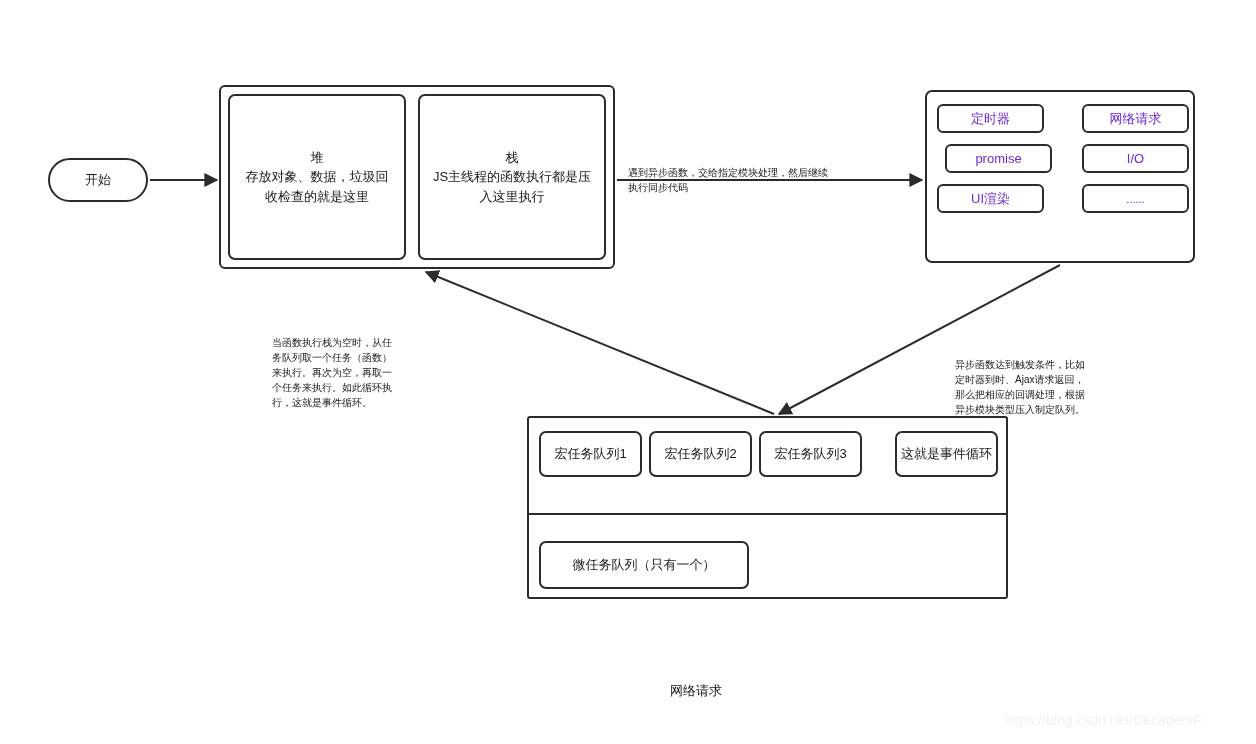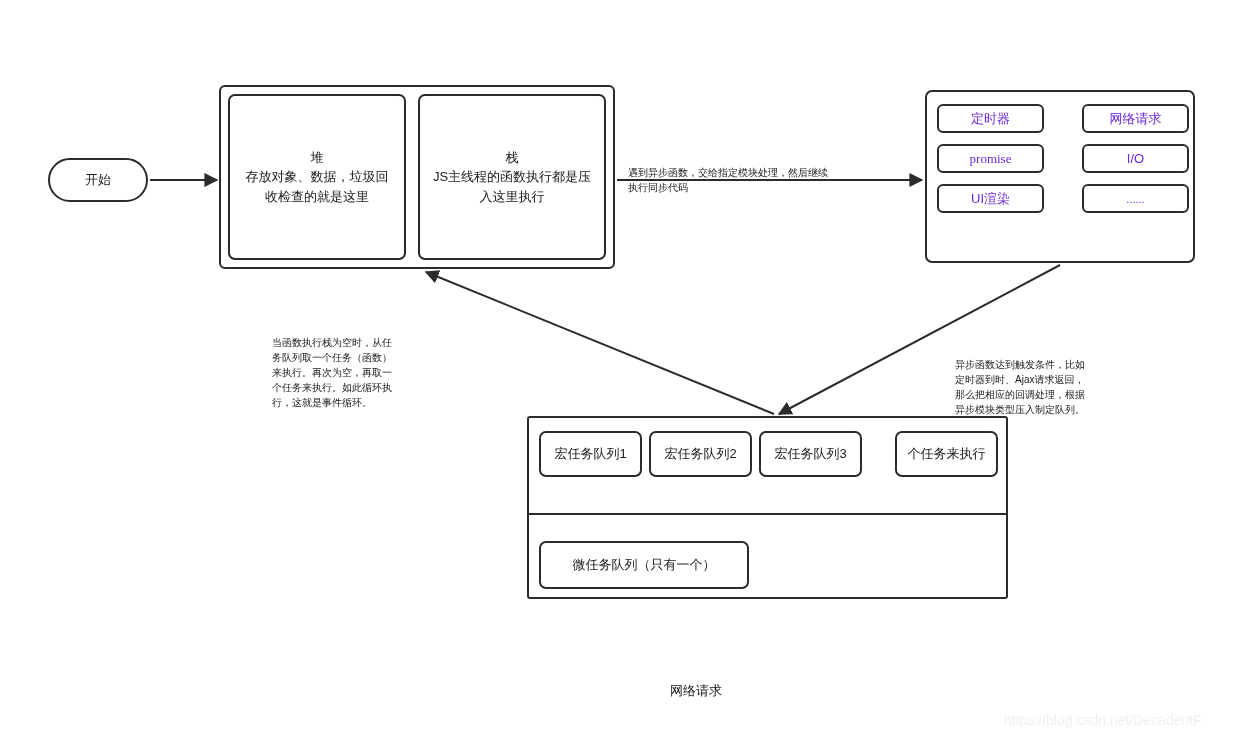--- a/index.html
+++ b/index.html
@@ -185,33 +185,33 @@
   <div class="node" id="heap-box">堆
 存放对象、数据，垃圾回
 收检查的就是这里</div>
 
   <div class="node" id="stack-box">栈
 JS主线程的函数执行都是压
 入这里执行</div>
 
   <div class="node" id="async-box">
     <div class="async-item" style="left:10px;  top:12px;">定时器</div>
-    <div class="async-item" style="left:10px;  top:52px;font-family:Liberation Serif, serif;">promise</div>
+    <div class="async-item" style="left:18px;  top:52px;">promise</div>
     <div class="async-item" style="left:10px;  top:92px;">UI渲染</div>
     <div class="async-item" style="left:155px; top:12px;">网络请求</div>
     <div class="async-item" style="left:155px; top:52px;">I/O</div>
     <div class="async-item" style="left:155px; top:92px; font-size:11px;">......</div>
   </div>
 
   <div class="node" id="taskqueue-box">
     <div id="queue-divider"></div>
     <div class="macro-item" style="left:10px;  top:13px; width:103px;">宏任务队列1</div>
     <div class="macro-item" style="left:120px; top:13px; width:103px;">宏任务队列2</div>
     <div class="macro-item" style="left:230px; top:13px; width:103px;">宏任务队列3</div>
-    <div class="macro-item" style="left:366px; top:13px; width:103px;">个任务来执行</div>
+    <div class="macro-item" style="left:366px; top:13px; width:103px;">这就是事件循环</div>
     <div id="micro-item">微任务队列（只有一个）</div>
   </div>
 
   <div class="lbl diagram-title" id="taskqueue-title">网络请求</div>
 
   <div class="lbl annot" id="sync-annot">遇到异步函数，交给指定模块处理，然后继续
 执行同步代码</div>
 
   <div class="lbl annot" id="loop-annot">当函数执行栈为空时，从任
 务队列取一个任务（函数）

